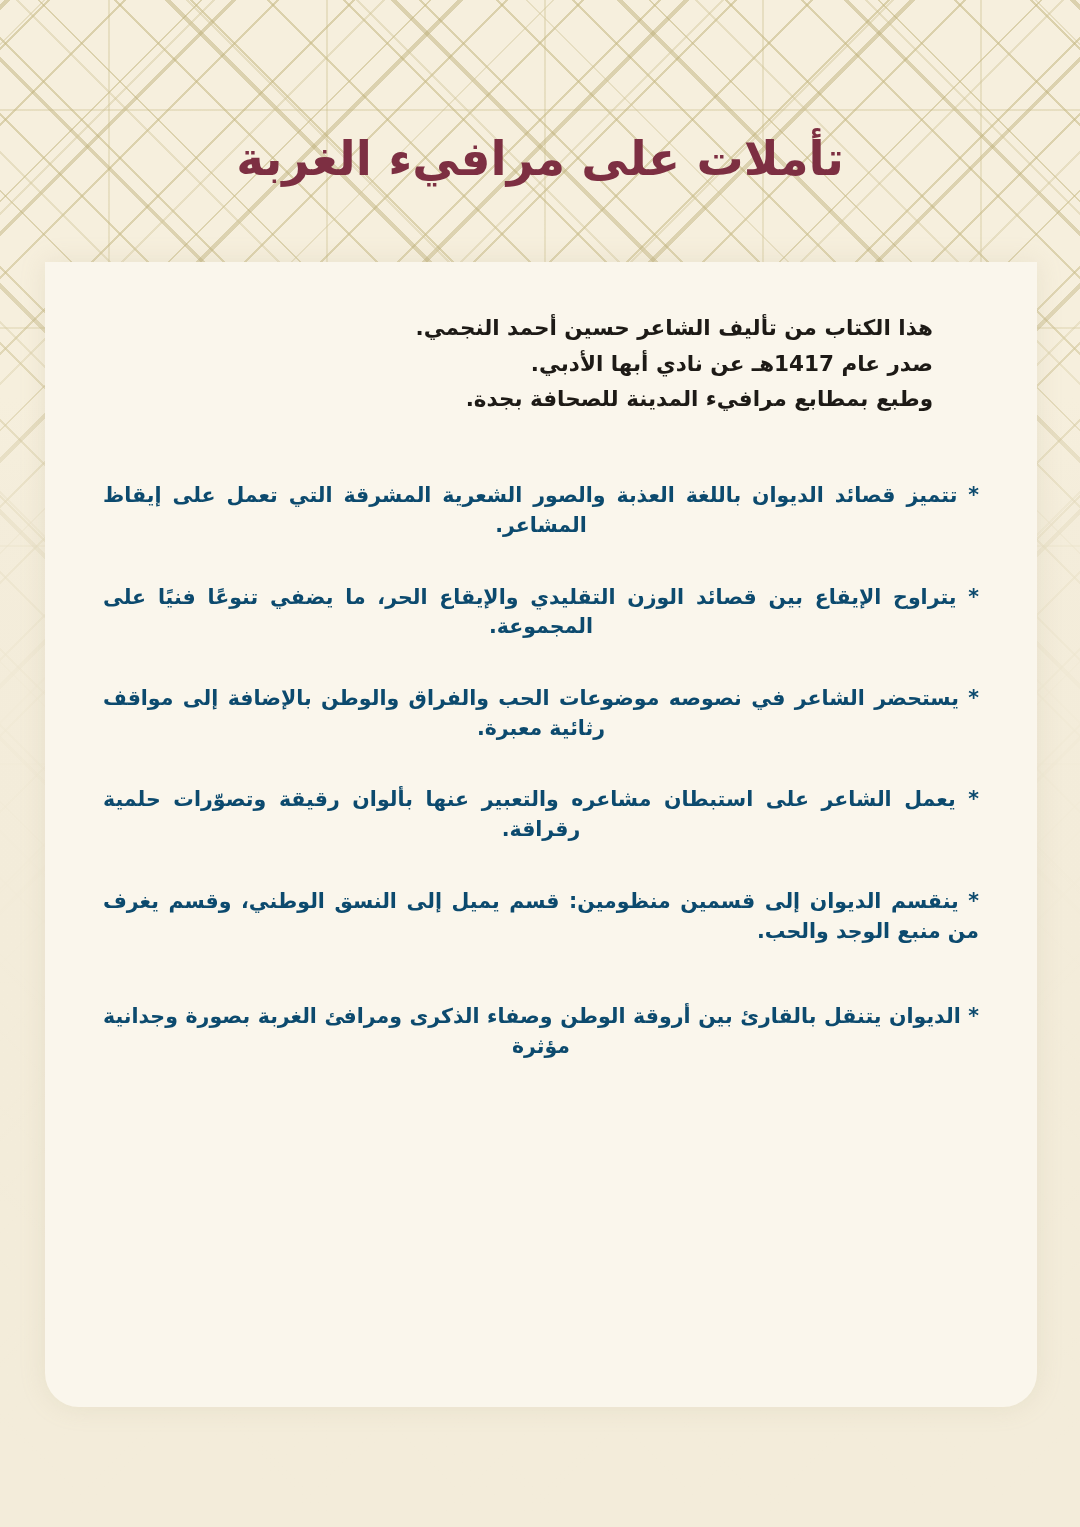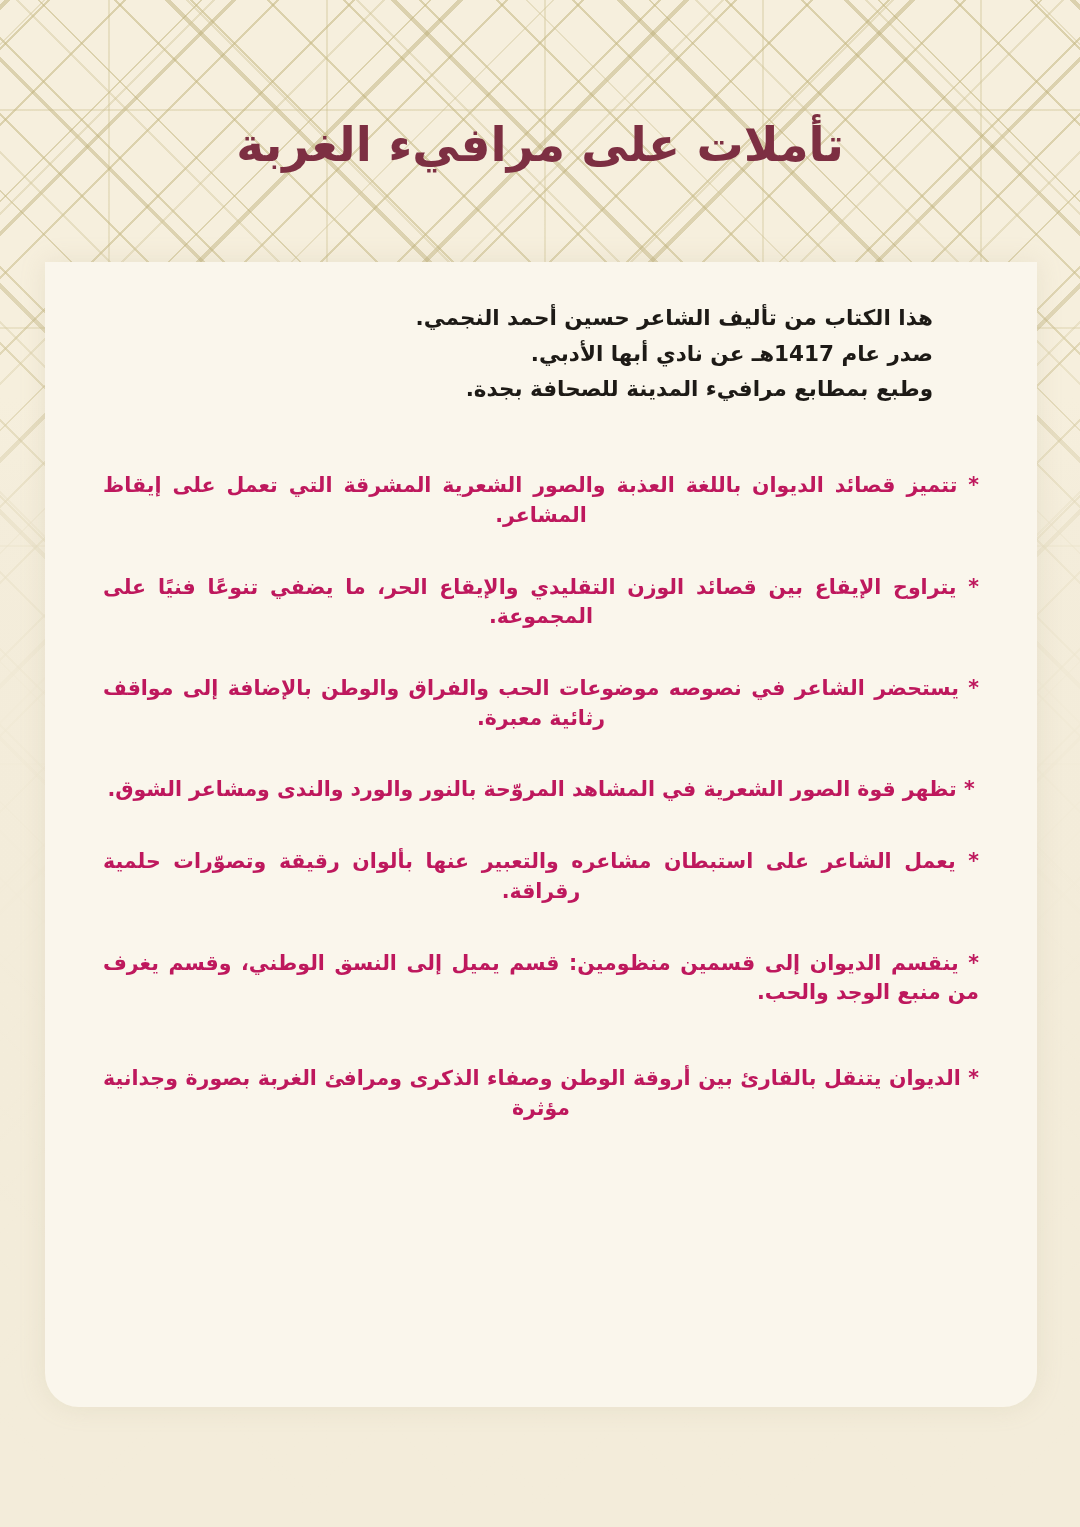--- a/index.html
+++ b/index.html
@@ -106,21 +106,21 @@
       rgba(246,239,221,0.30) 26%,
       rgba(243,236,218,0.72) 34%,
       rgba(243,236,218,0.92) 45%,
       rgba(243,236,218,0.99) 62%,
       rgba(243,236,218,1) 100%);
   }
 
   
   #title-band {
     position: absolute;
-    top: 0;
+    top: 14px;
     left: 0;
     width: 1080px;
     height: 262px;
     display: flex;
     align-items: center;
     justify-content: center;
   }
   #doc-title {
     font-family: "DejaVu Sans", "Liberation Sans", sans-serif;
     font-size: 47px;
@@ -154,20 +154,21 @@
     background: linear-gradient(to bottom, rgba(250,246,236,0.55), rgba(250,246,236,0));
     pointer-events: none;
   }
 
   .card-inner {
     position: absolute;
     inset: 0;
     padding: 34px 52px 40px 52px;
     box-sizing: border-box;
     direction: rtl;
+    margin-top: 10px;
   }
 
   
   #intro-block {
     margin-top: 4px;
     text-align: right;
     padding-right: 52px;
     color: #1d1a16;
     font-size: 21.5px;
     font-weight: bold;
@@ -181,21 +182,21 @@
 
   
   #points-list {
     margin-top: 64px;
     list-style: none;
     padding: 0;
     margin-inline-start: 0;
     margin-inline-end: 0;
   }
   #points-list li {
-    color: #be185d;
+    color: #0c4a6e;
     font-size: 20.5px;
     font-weight: bold;
     line-height: 1.45;
     text-align: justify;
     text-align-last: center;
     direction: rtl;
     margin-bottom: 42px;
     padding: 0 6px;
   }
   #points-list li.wide {
@@ -230,21 +231,20 @@
       <div id="intro-block">
         <span class="intro-line">هذا الكتاب من تأليف الشاعر حسين أحمد النجمي.</span>
         <span class="intro-line">صدر عام 1417هـ عن نادي أبها الأدبي.</span>
         <span class="intro-line">وطبع بمطابع مرافيء المدينة للصحافة بجدة.</span>
       </div>
 
       <ul id="points-list">
         <li>* تتميز قصائد الديوان باللغة العذبة والصور الشعرية المشرقة التي تعمل على إيقاظ المشاعر.</li>
         <li>* يتراوح الإيقاع بين قصائد الوزن التقليدي والإيقاع الحر، ما يضفي تنوعًا فنيًا على المجموعة.</li>
         <li>* يستحضر الشاعر في نصوصه موضوعات الحب والفراق والوطن بالإضافة إلى مواقف رثائية معبرة.</li>
-        <li>* تظهر قوة الصور الشعرية في المشاهد المروّحة بالنور والورد والندى ومشاعر الشوق.</li>
         <li>* يعمل الشاعر على استبطان مشاعره والتعبير عنها بألوان رقيقة وتصوّرات حلمية رقراقة.</li>
         <li class="wide">* ينقسم الديوان إلى قسمين منظومين: قسم يميل إلى النسق الوطني، وقسم يغرف من منبع الوجد والحب.</li>
         <li class="last-item">* الديوان يتنقل بالقارئ بين أروقة الوطن وصفاء الذكرى ومرافئ الغربة بصورة وجدانية مؤثرة</li>
       </ul>
 
     </div>
   </div>
 
 </div>
 

